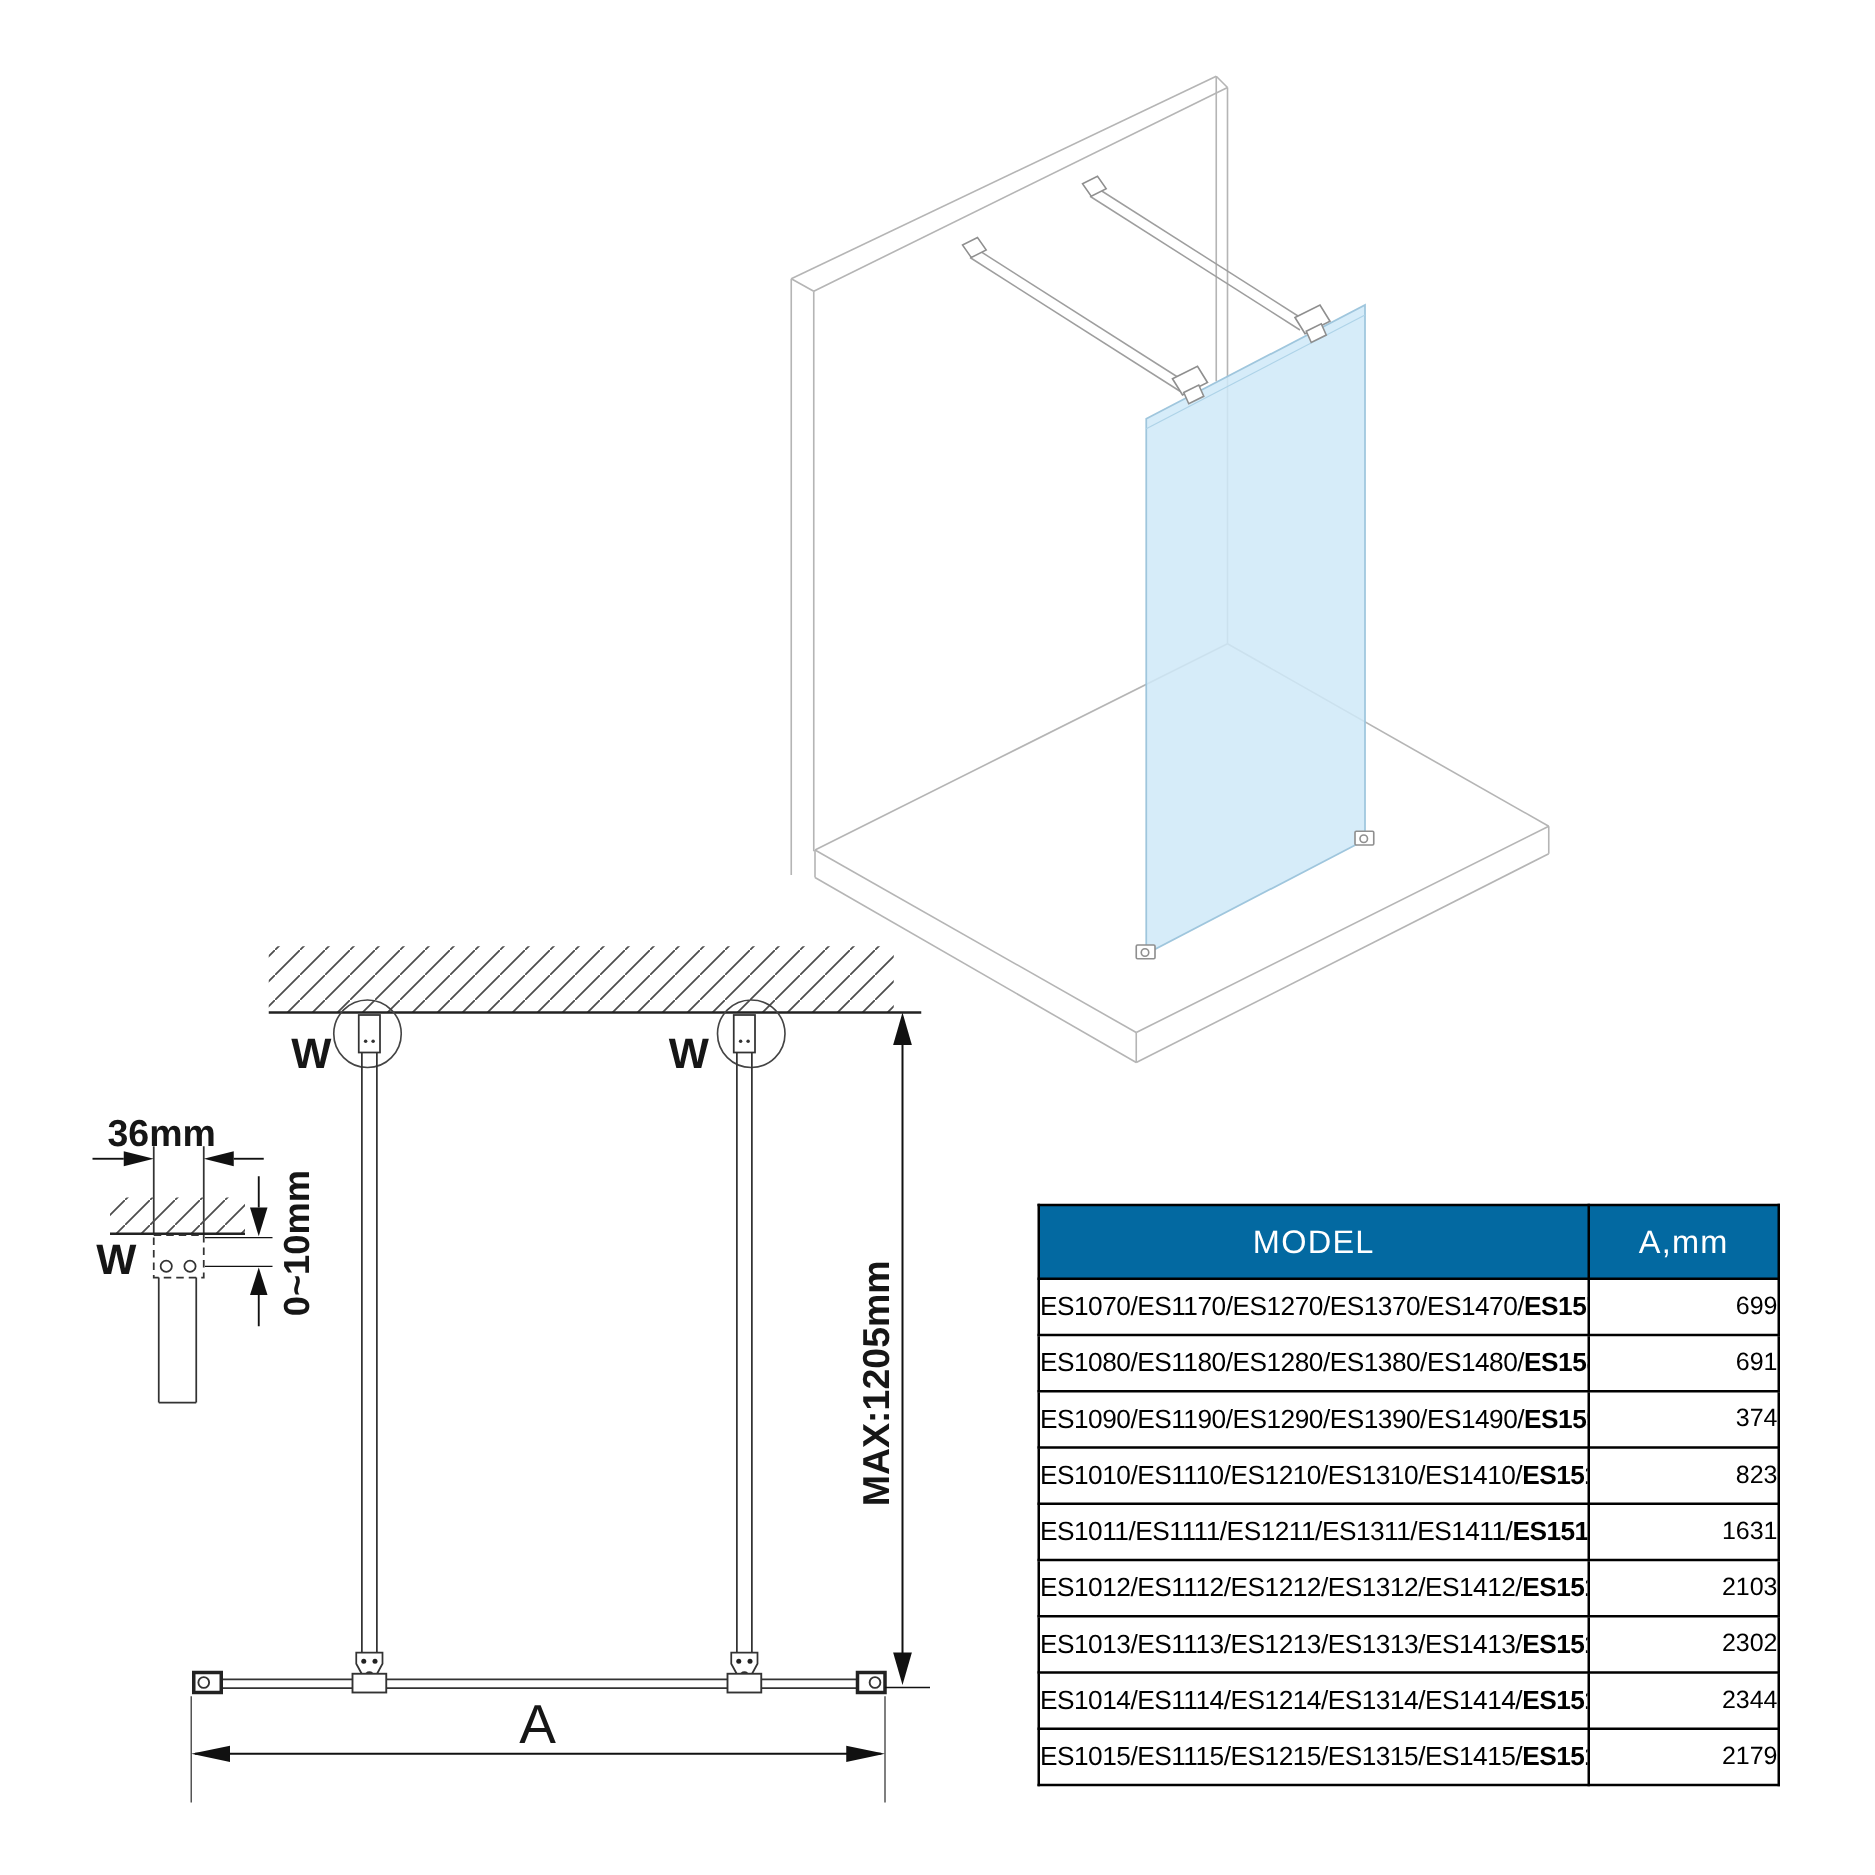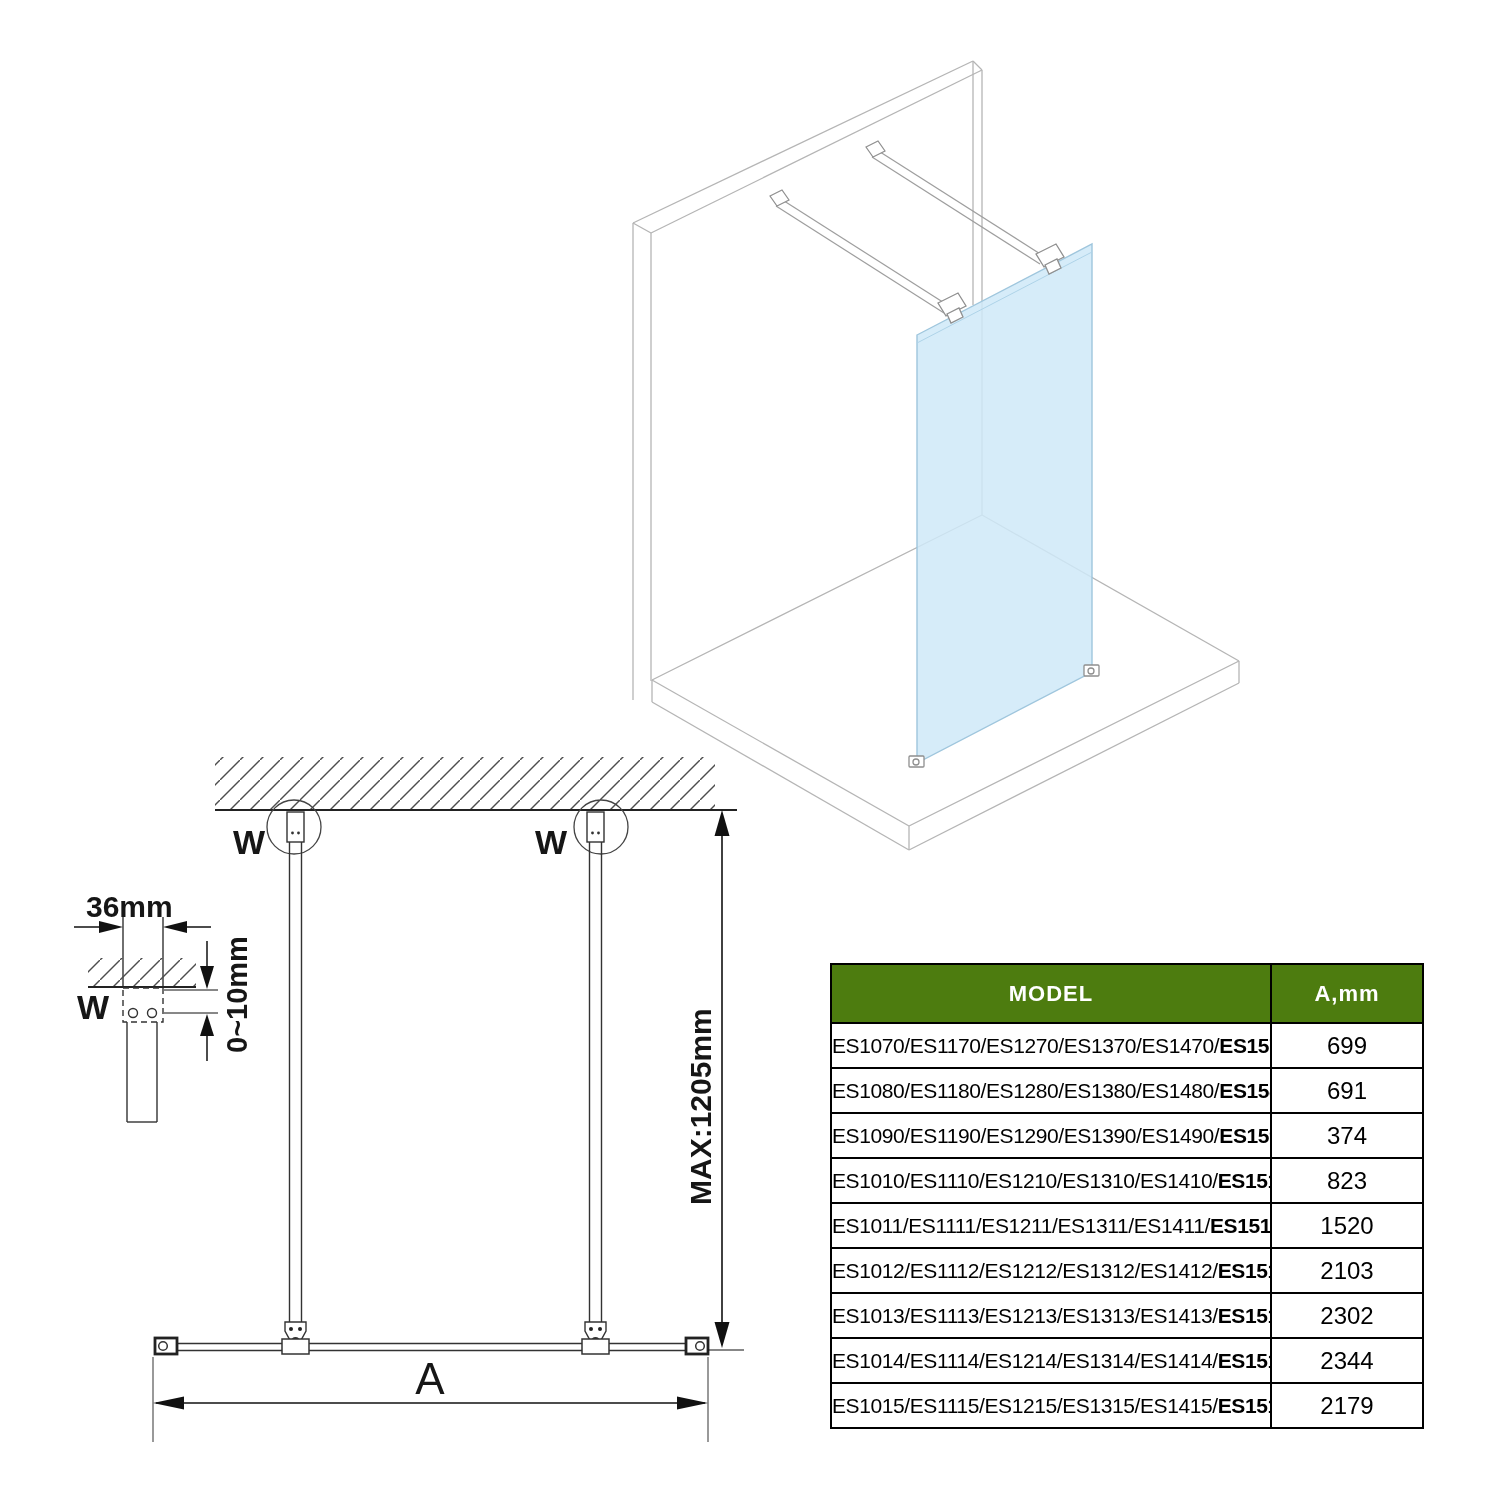--- a/index.html
+++ b/index.html
@@ -4,27 +4,27 @@
 <style>
   html,body{margin:0;padding:0;background:#ffffff;}
   #canvas{position:relative;width:1500px;height:1500px;background:#ffffff;overflow:hidden;
           font-family:"Liberation Sans",sans-serif;}
   #drawing{position:absolute;left:0;top:0;}
 
   
   #spec-table{position:absolute;left:830px;top:963px;width:592px;height:450px;
               border-collapse:collapse;table-layout:fixed;background:#fff;}
   #spec-table,#spec-table td,#spec-table th{border:2px solid #000;}
-  #spec-table th{background:#4d7c0f;color:#fff;font-size:22px;font-weight:bold;
+  #spec-table th{background:#0369a1;color:#fff;font-size:26px;font-weight:normal;
                  letter-spacing:1px;height:57px;padding:0;}
   #spec-table td{height:43px;padding:0;}
   td.model-cell{font-size:21px;letter-spacing:-0.4px;color:#000;padding-left:12px;
                 white-space:nowrap;overflow:hidden;}
   td.model-cell b{font-weight:700;}
-  td.a-cell{font-size:24px;color:#000;text-align:center;}
+  td.a-cell{font-size:20px;color:#000;text-align:right;}
   col.c-model{width:440px;} col.c-a{width:152px;}
 
   
   text{font-family:"Liberation Sans",sans-serif;fill:#161616;}
   .dim-label{font-weight:bold;}
 </style>
 </head>
 <body>
 
 <div id="canvas">
@@ -236,21 +236,21 @@
     <tr>
       <td class="model-cell"><span>ES1090/ES1190/ES1290/ES1390/ES1490/</span><b>ES1590</b></td>
       <td class="a-cell">374</td>
     </tr>
     <tr>
       <td class="model-cell"><span>ES1010/ES1110/ES1210/ES1310/ES1410/</span><b>ES1510</b></td>
       <td class="a-cell">823</td>
     </tr>
     <tr>
       <td class="model-cell"><span>ES1011/ES1111/ES1211/ES1311/ES1411/</span><b>ES1511</b></td>
-      <td class="a-cell">1520</td>
+      <td class="a-cell">1631</td>
     </tr>
     <tr>
       <td class="model-cell"><span>ES1012/ES1112/ES1212/ES1312/ES1412/</span><b>ES1512</b></td>
       <td class="a-cell">2103</td>
     </tr>
     <tr>
       <td class="model-cell"><span>ES1013/ES1113/ES1213/ES1313/ES1413/</span><b>ES1513</b></td>
       <td class="a-cell">2302</td>
     </tr>
     <tr>

